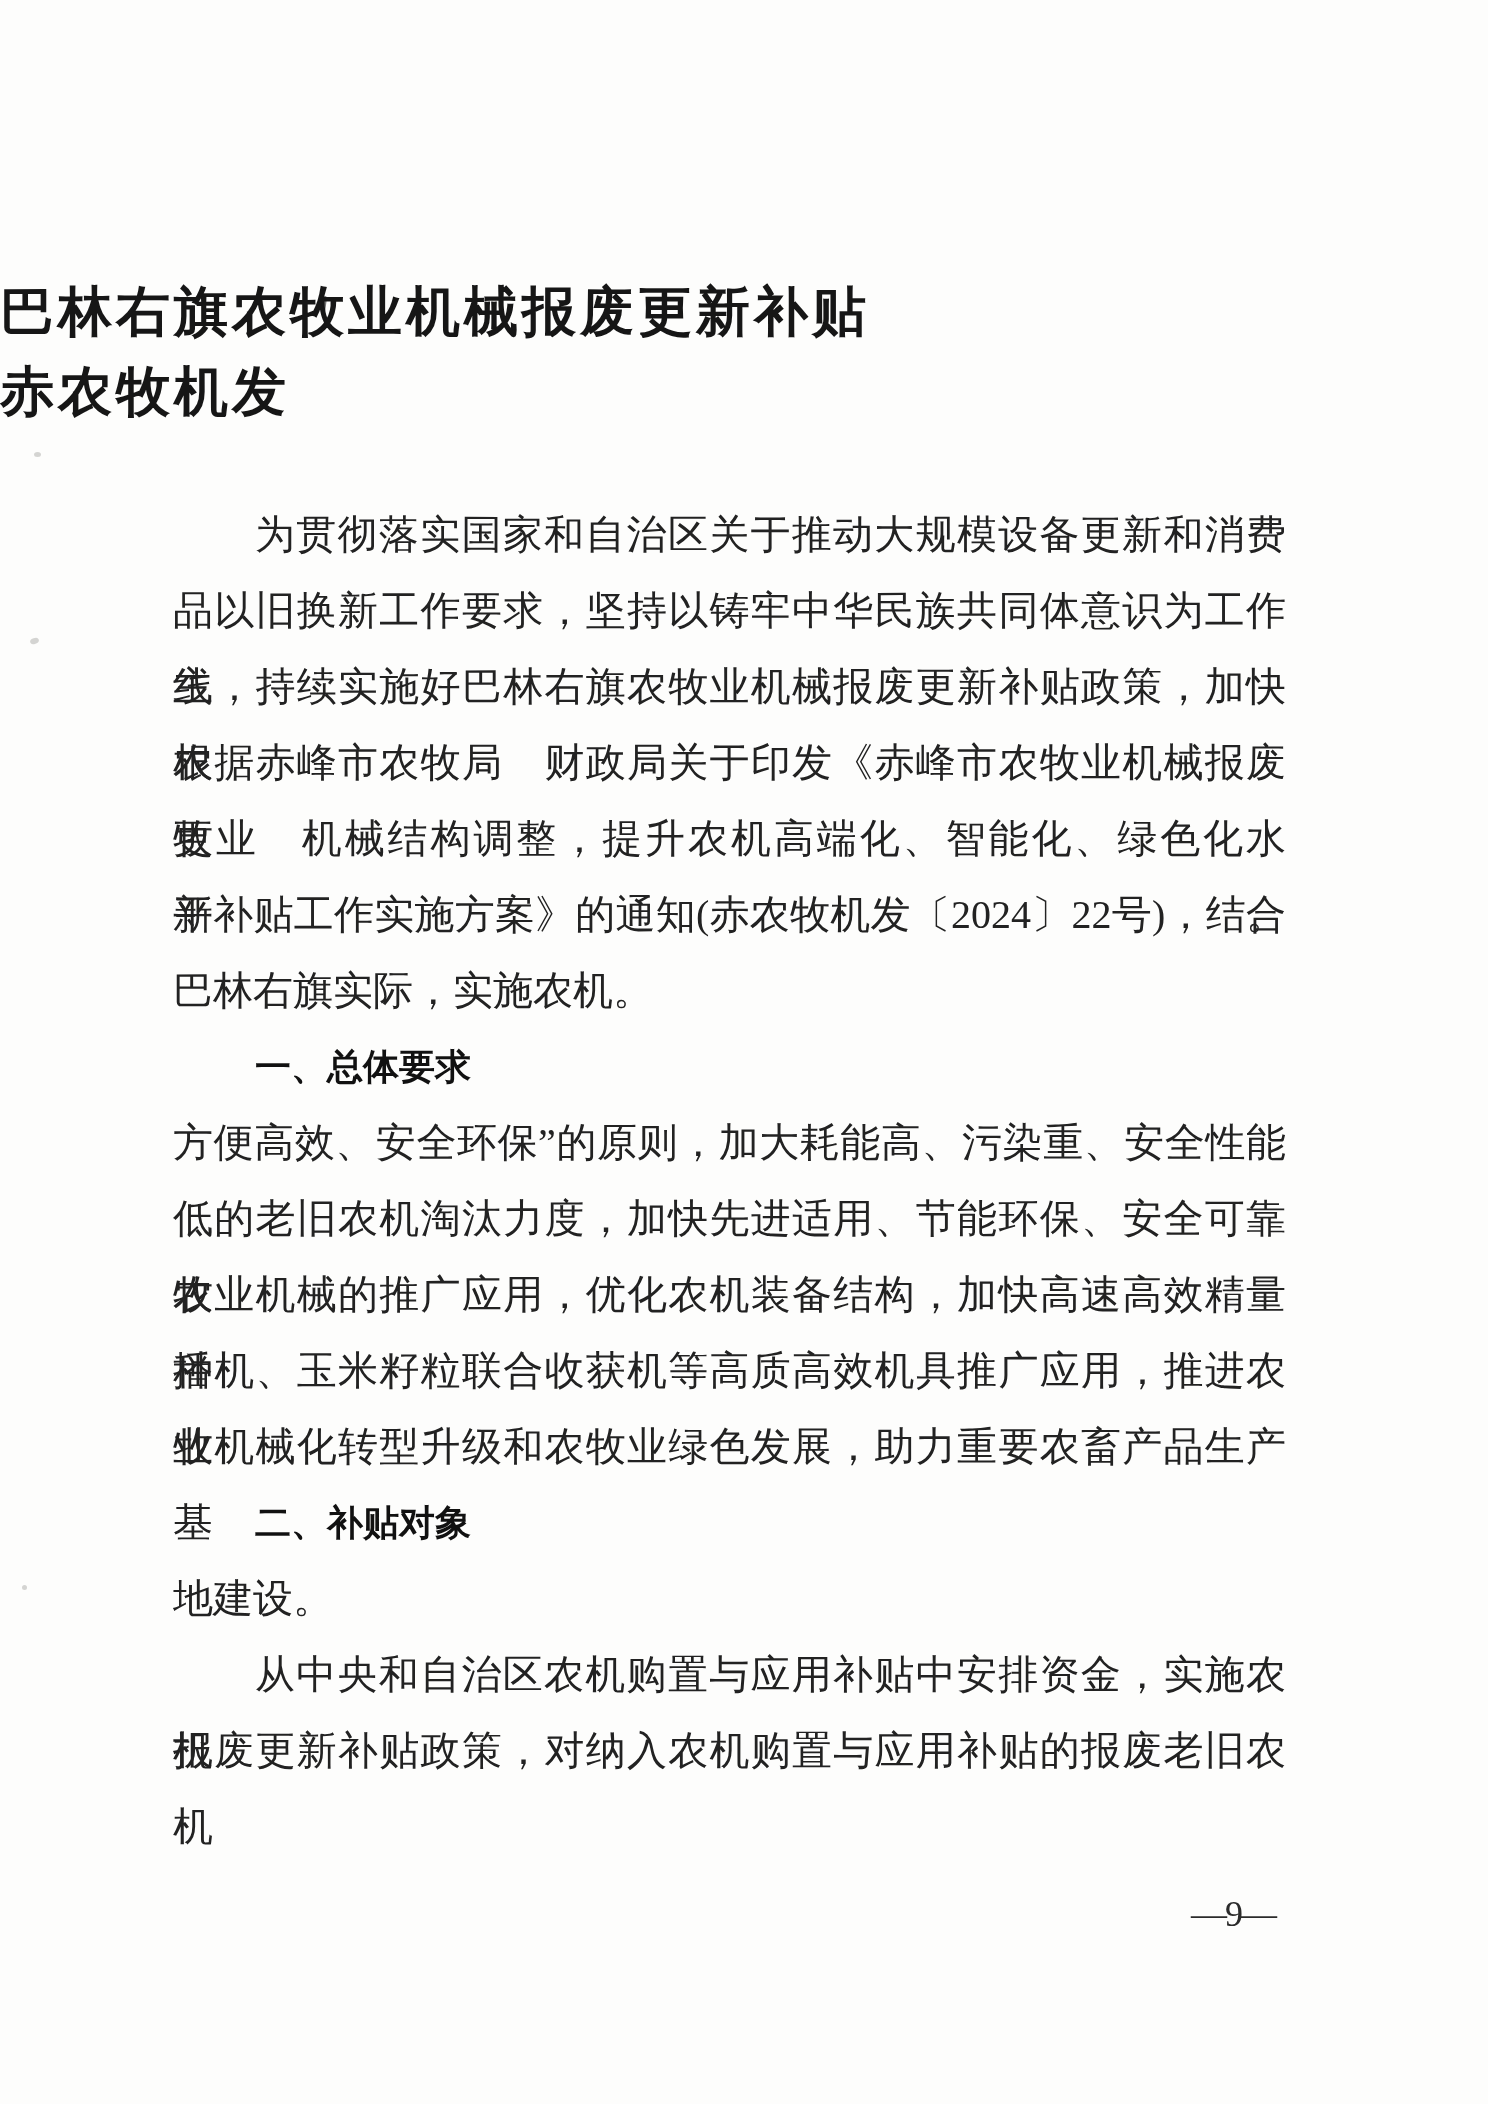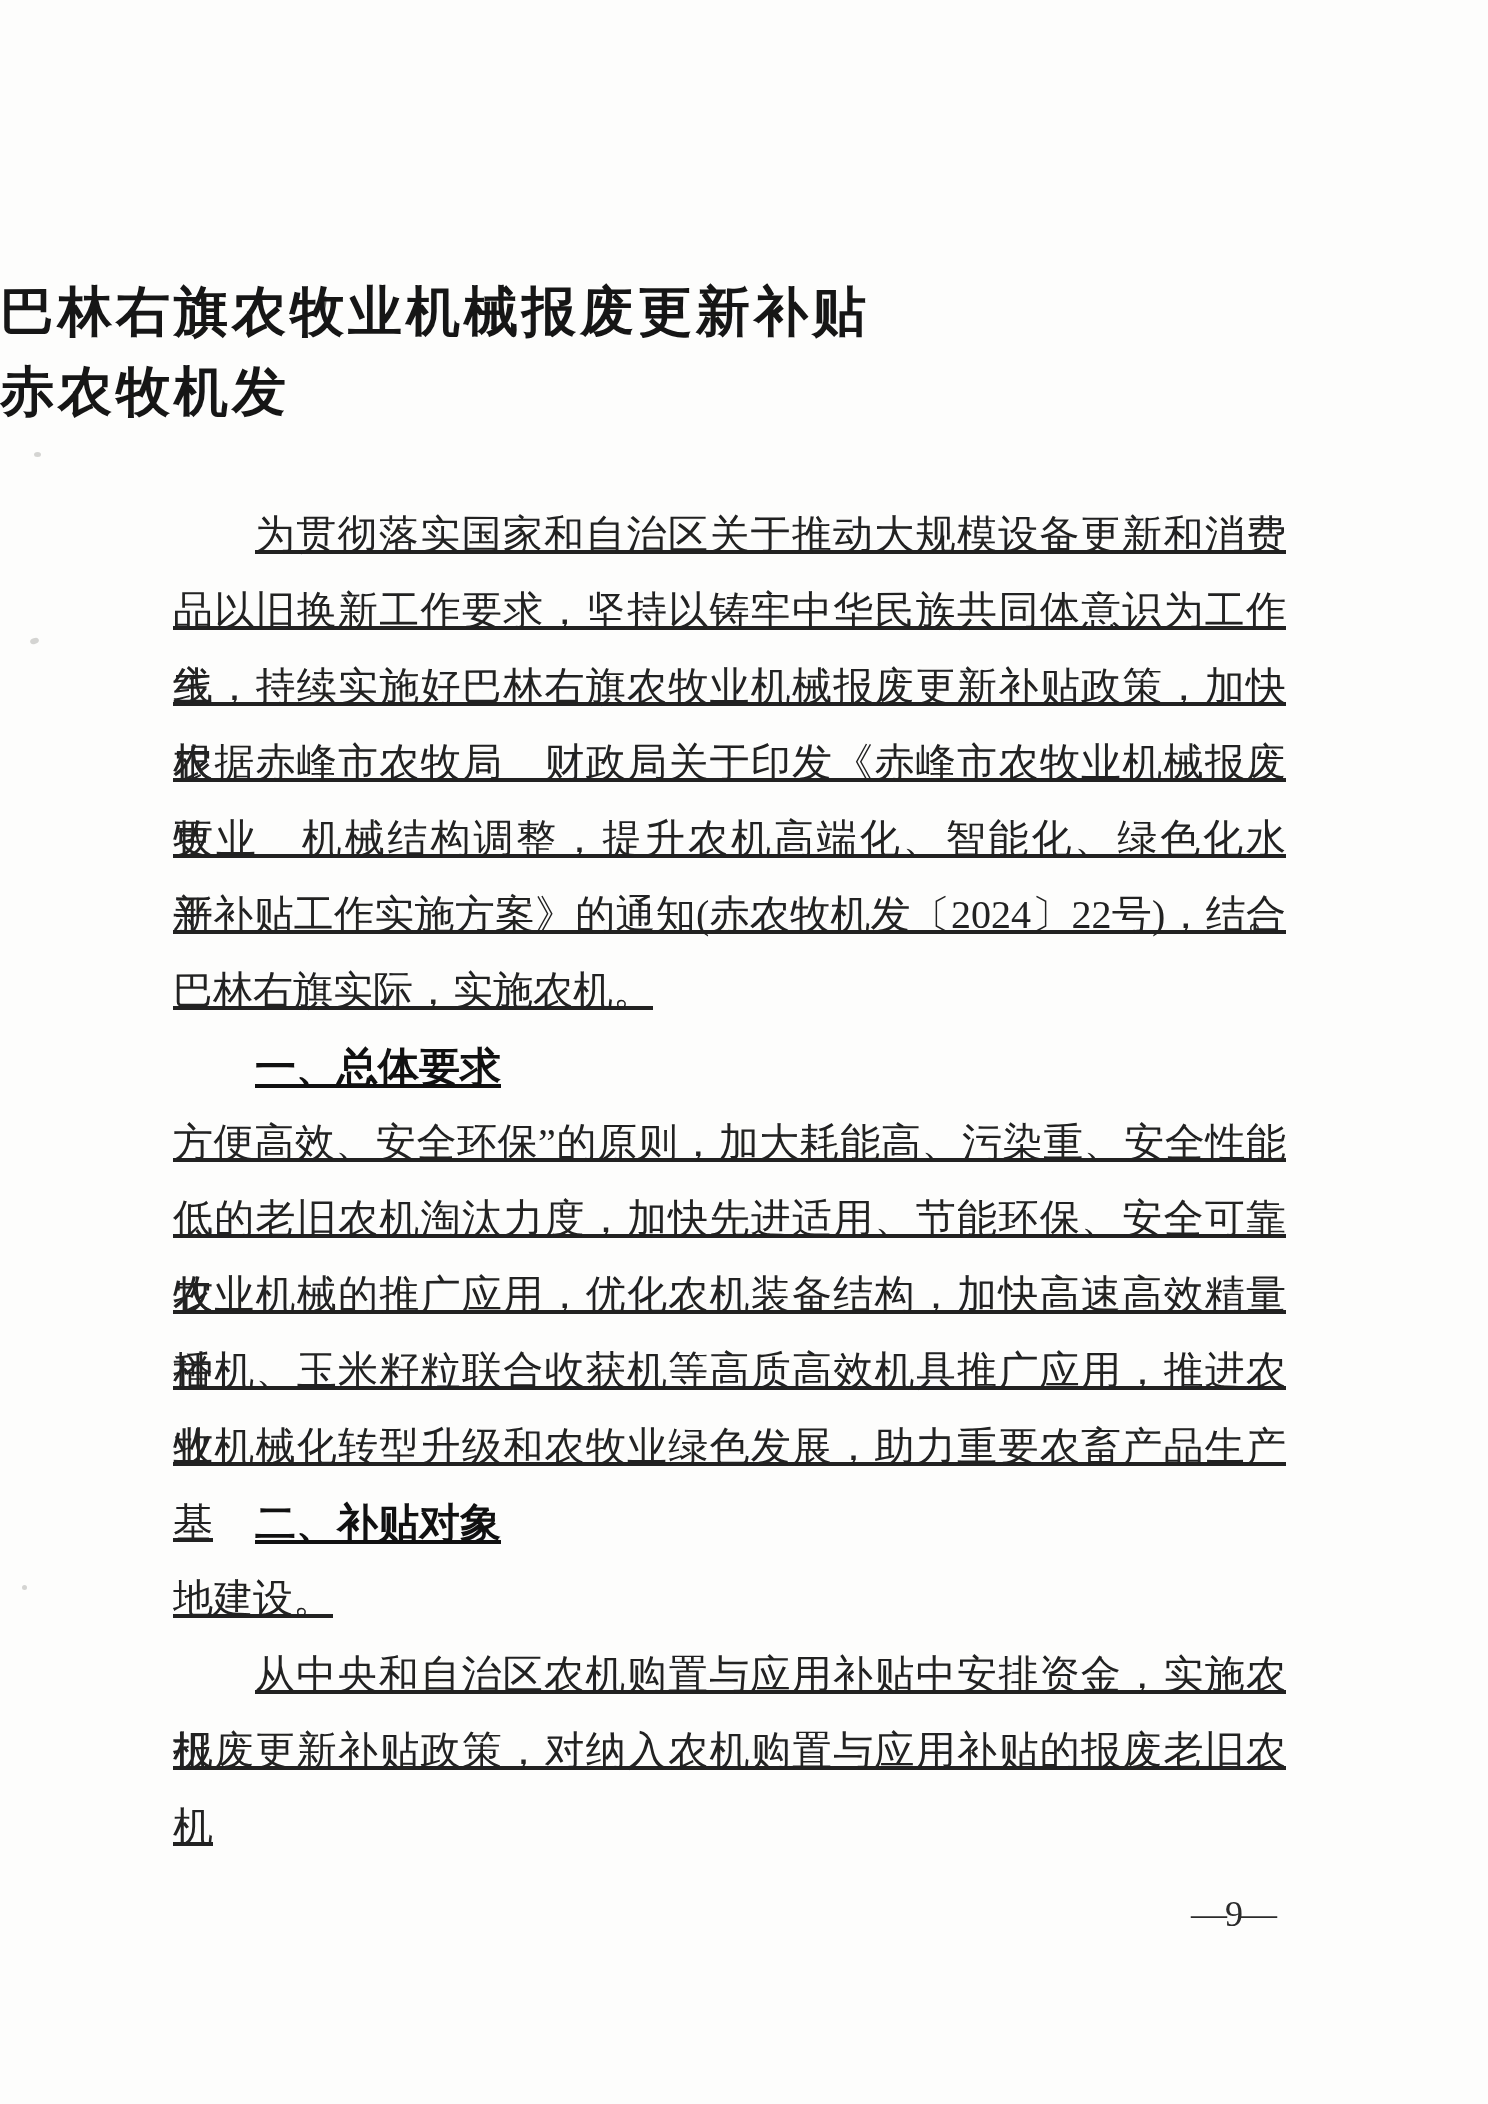--- a/index.html
+++ b/index.html
@@ -36,32 +36,31 @@
     top: 497px;
     left: 173px;
     width: 1113px;
     font-size: 40px;
     color: #222222;
   }
   .line {
     line-height: 76px;
     height: 76px;
     white-space: nowrap;
-    text-decoration: underline;
   }
   .line.jl {
     white-space: normal;
     text-align: justify;
     text-align-last: justify;
   }
   .line.ind { text-indent: 82px; }
   .line.heading {
     font-family: "Liberation Sans", "DejaVu Sans", sans-serif;
     font-weight: bold;
-    font-size: 41px;
+    font-size: 36px;
     color: #111111;
   }
   
   .page-number {
     position: absolute;
     top: 1893px;
     left: 1168px;
     width: 130px;
     text-align: center;
     font-size: 36px;

